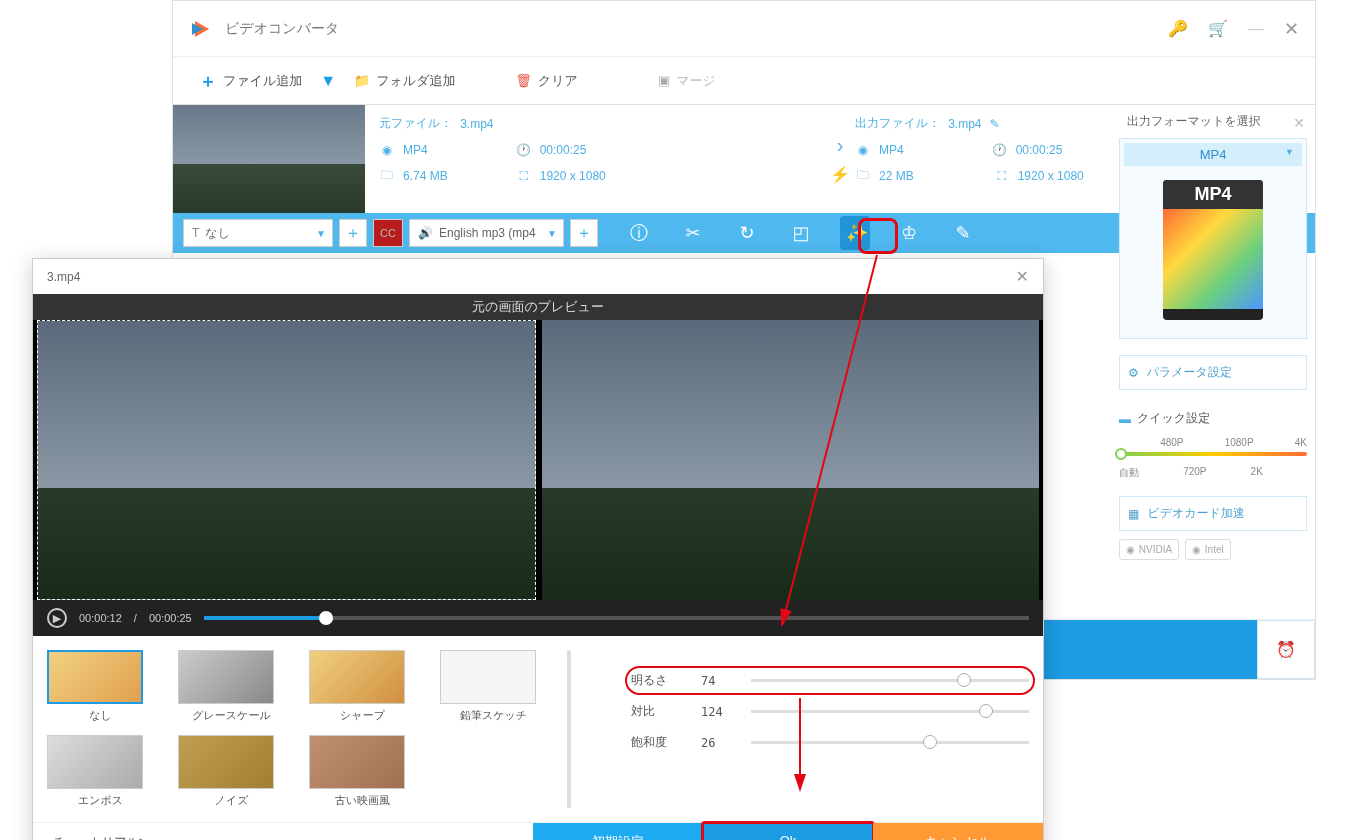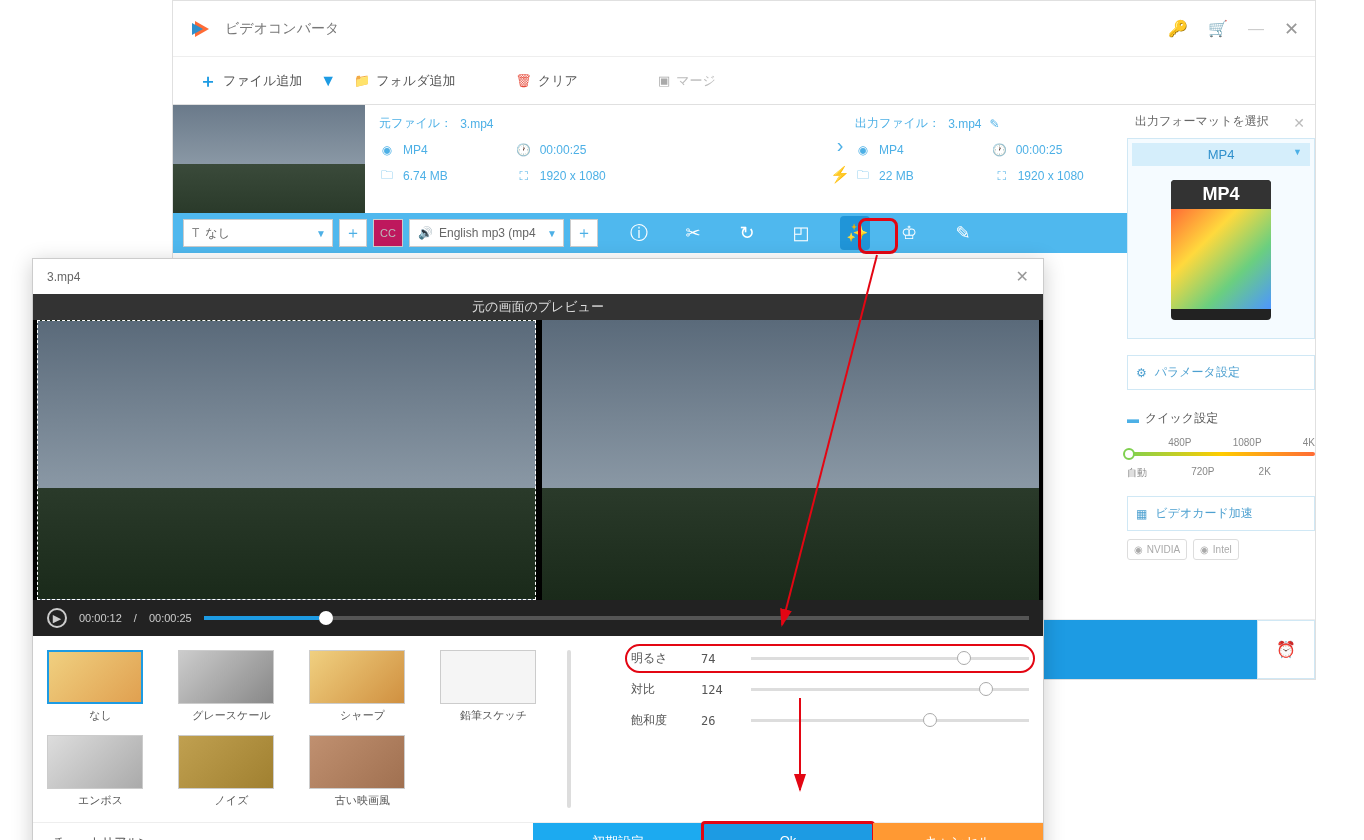--- a/index.html
+++ b/index.html
@@ -35,28 +35,28 @@
 .lightning { color: #ff9500; font-size: 16px; }
 .edit-pencil { color: #4db0e6; cursor: pointer; }
 .close-x { position: absolute; right: 10px; top: 10px; color: #bbb; cursor: pointer; font-size: 14px; }
 
 
 .bluebar { height: 40px; background: #4fb8ee; display: flex; align-items: center; padding: 0 10px; gap: 6px; }
 .dropdown { background: #fff; border: 1px solid #ccc; height: 28px; display: flex; align-items: center; padding: 0 8px; font-size: 12px; color: #666; min-width: 150px; position: relative; }
 .dropdown .dd-arrow { position: absolute; right: 6px; color: #4db0e6; font-size: 10px; }
 .dropdown.sm { min-width: 155px; }
 .sq-btn { width: 28px; height: 28px; background: #fff; border: 1px solid #ccc; display: flex; align-items: center; justify-content: center; color: #4db0e6; font-size: 16px; cursor: pointer; }
-.cc-btn { width: 30px; height: 28px; background: #be185d; border: 1px solid #ccc; display: flex; align-items: center; justify-content: center; color: #bbb; font-size: 11px; cursor: pointer; }
+.cc-btn { width: 30px; height: 28px; background: #b91c1c; border: 1px solid #ccc; display: flex; align-items: center; justify-content: center; color: #bbb; font-size: 11px; cursor: pointer; }
 .bluebar-icons { margin-left: 20px; display: flex; gap: 24px; align-items: center; }
 .blue-icon { color: #fff; font-size: 18px; cursor: pointer; width: 30px; text-align: center; }
 .blue-icon.active { background: #2095d8; border-radius: 4px; padding: 6px; }
 .effect-highlight { position: absolute; border: 3px solid #e30613; border-radius: 8px; pointer-events: none; }
 
 
-.right-panel { position: absolute; right: 0; top: 104px; width: 188px; }
+.right-panel { position: absolute; right: 8px; top: 104px; width: 188px; }
 .right-title { font-size: 12px; color: #666; padding: 8px; }
 .format-box { border: 1px solid #d0e8f5; background: #f5fbff; padding: 4px; }
 .format-hdr { background: #d5eefb; color: #3090cc; text-align: center; padding: 4px; font-size: 13px; position: relative; }
 .format-hdr::after { content: "▼"; position: absolute; right: 8px; color: #4db0e6; font-size: 9px; }
 .mp4-preview { width: 100px; height: 140px; margin: 14px auto; position: relative; background: #222; border-radius: 4px; overflow: hidden; }
 .mp4-label { background: #333; color: #fff; text-align: center; font-weight: bold; padding: 4px; font-size: 18px; }
 .mp4-img { height: 100px; background: linear-gradient(135deg, #ff6b35, #ffd93d, #6bcf7f, #4d96ff); }
 .param-btn { border: 1px solid #d0e8f5; padding: 8px; font-size: 12px; color: #4da0d0; display: flex; align-items: center; gap: 8px; margin-top: 16px; cursor: pointer; }
 .quick-label { font-size: 12px; color: #555; margin-top: 20px; display: flex; align-items: center; gap: 6px; }
 .quick-marks { display: flex; justify-content: space-between; font-size: 10px; color: #888; margin-top: 10px; }
@@ -92,21 +92,21 @@
 .ft-none { background: linear-gradient(135deg, #f0d080, #e0a050); }
 .ft-gray { background: linear-gradient(135deg, #ccc, #888); }
 .ft-sharp { background: linear-gradient(135deg, #f0d080, #d09040); }
 .ft-blur { background: linear-gradient(135deg, #f5e0a0, #e8b060); filter: blur(0.5px); }
 .ft-sketch { background: #f5f5f5; }
 .ft-emboss { background: linear-gradient(135deg, #ddd, #aaa); }
 .ft-noise { background: linear-gradient(135deg, #c0a050, #a08030); }
 .ft-old { background: linear-gradient(135deg, #c09070, #a07050); }
 .divider-v { width: 4px; background: #ddd; border-radius: 2px; }
 
-.sliders { flex: 1; padding-left: 40px; }
+.sliders { flex: 1; padding-left: 40px; margin-top: 22px; }
 .slider-row { display: flex; align-items: center; gap: 20px; margin-bottom: 14px; font-size: 12px; color: #555; }
 .slider-label { width: 50px; }
 .slider-val { width: 30px; font-family: monospace; }
 .slider-track { flex: 1; height: 3px; background: #ddd; position: relative; cursor: pointer; }
 .slider-thumb { position: absolute; top: -6px; width: 14px; height: 14px; background: #fff; border: 1px solid #aaa; border-radius: 50%; }
 .slider-row.highlighted { outline: 2px solid #e30613; outline-offset: 4px; border-radius: 12px; }
 
 .dialog-footer { display: flex; border-top: 1px solid #eee; align-items: center; }
 .tutorial-link { padding: 10px 20px; font-size: 12px; color: #555; text-decoration: underline; cursor: pointer; }
 .footer-btns { margin-left: auto; display: flex; }

